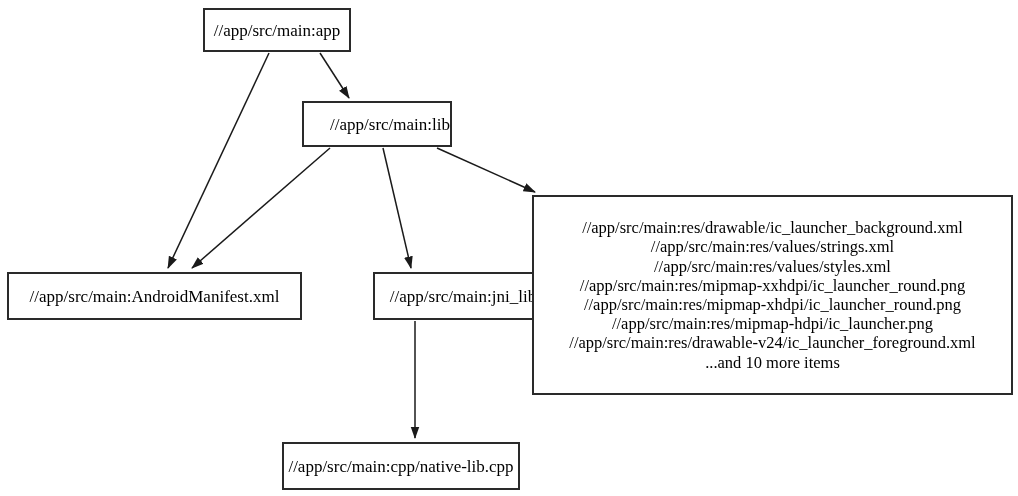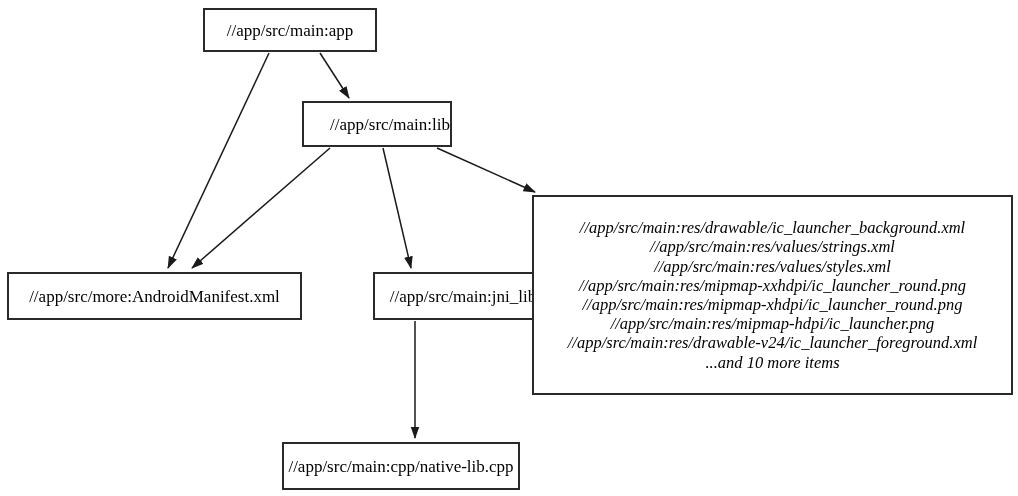--- a/index.html
+++ b/index.html
@@ -30,27 +30,27 @@
     background: #ffffff;
     display: flex;
     flex-direction: column;
     align-items: center;
     justify-content: center;
     text-align: center;
     font-size: 17px;
     line-height: 19px;
     white-space: nowrap;
   }
-  .node-app        { left: 203px; top: 8px;   width: 174px; height: 44px; }
+  .node-app        { left: 203px; top: 8px;   width: 148px; height: 44px; }
   .node-lib        { left: 302px; top: 101px; width: 150px; height: 46px; align-items: flex-end; }
   .node-manifest   { left: 7px;   top: 272px; width: 295px; height: 48px; }
   .node-jni-lib    { left: 325px; top: 272px; width: 180px; height: 48px; margin-left: 48px; }
   .node-res-group  { left: 532px; top: 195px; width: 481px; height: 200px; font-size: 16.5px; line-height: 19.2px; }
   .node-native-cpp { left: 282px; top: 442px; width: 238px; height: 48px; }
-  .res-line { display: block; font-style: italic; }
+  .res-line { display: block; }
 </style>
 </head>
 <body>
 
 <div class="canvas">
 
   <svg class="edges" viewBox="0 0 1018 496" xmlns="http://www.w3.org/2000/svg">
     <defs>
       <marker id="arrow" markerWidth="13" markerHeight="10" refX="11.5" refY="5" orient="auto" markerUnits="userSpaceOnUse">
         <path d="M0,0.6 L12.5,5 L0,9.4 z" fill="#1a1a1a"></path>
@@ -66,21 +66,21 @@
 
   <div class="node node-app">
     <span>//app/src/main:app</span>
   </div>
 
   <div class="node node-lib">
     <span>//app/src/main:lib</span>
   </div>
 
   <div class="node node-manifest">
-    <span>//app/src/more:AndroidManifest.xml</span>
+    <span>//app/src/main:AndroidManifest.xml</span>
   </div>
 
   <div class="node node-jni-lib">
     <span>//app/src/main:jni_lib</span>
   </div>
 
   <div class="node node-res-group">
     <span class="res-line">//app/src/main:res/drawable/ic_launcher_background.xml</span>
     <span class="res-line">//app/src/main:res/values/strings.xml</span>
     <span class="res-line">//app/src/main:res/values/styles.xml</span>

